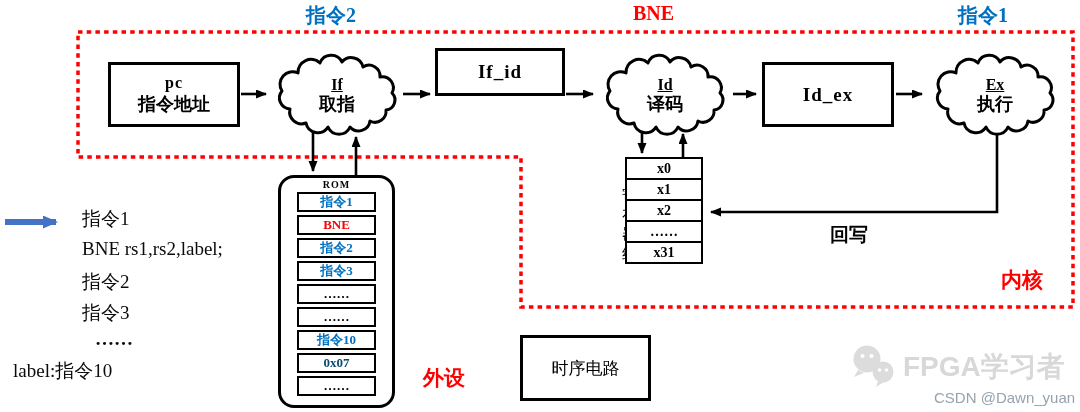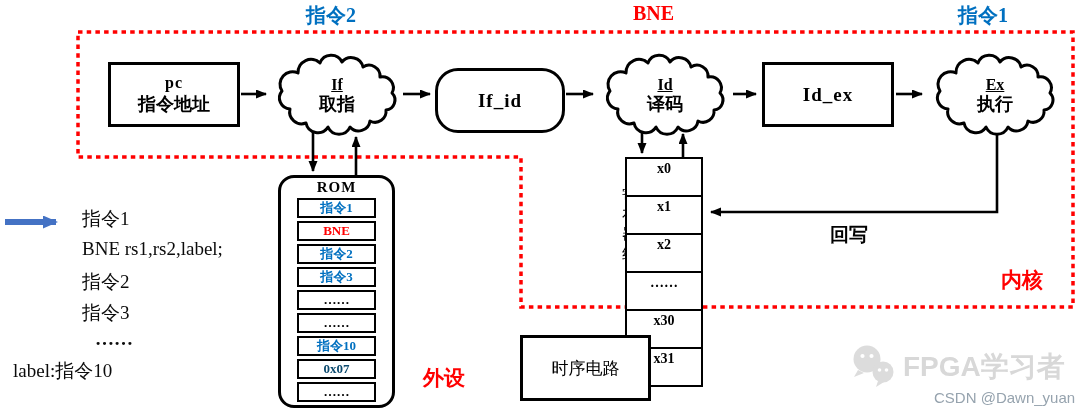--- a/index.html
+++ b/index.html
@@ -17,27 +17,27 @@
   
   .cloud{position:absolute;z-index:2;}
   .cloud svg{position:absolute;left:0;top:0;width:100%;height:100%;}
   .cloud .ctext{position:absolute;inset:0;display:flex;flex-direction:column;align-items:center;
         justify-content:center;font-weight:bold;text-align:center;line-height:1.2;z-index:3;}
   .cloud .l1{font-size:16px;text-decoration:underline;}
   .cloud .l2{font-size:18px;}
   
   #rom{position:absolute;left:278px;top:175px;width:117px;height:233px;box-sizing:border-box;
        border:3px solid #000;border-radius:16px;background:#fff;z-index:2;}
-  #rom .romtitle{text-align:center;font-size:15px;font-weight:bold;margin-top:1px;letter-spacing:1px;}
+  #rom .romtitle{text-align:center;font-size:10px;font-weight:bold;margin-top:1px;letter-spacing:1px;}
   #rom .romrows{margin:2px auto 0 auto;width:79px;}
   .rom-row{box-sizing:border-box;height:20px;border:2px solid #000;margin-bottom:3px;background:#fff;
        text-align:center;font-size:13px;font-weight:bold;line-height:15px;}
   
   #regs{position:absolute;left:625px;top:157px;width:78px;z-index:2;}
-  .rrow{box-sizing:border-box;height:40px;border:2px solid #000;margin-top:-2px;background:#fff;
+  .rrow{box-sizing:border-box;height:23px;border:2px solid #000;margin-top:-2px;background:#fff;
        text-align:center;font-size:14px;font-weight:600;line-height:20px;}
   .rrow:first-child{margin-top:0;}
   #reglabel{position:absolute;left:597px;top:186px;width:17px;font-size:15px;line-height:19.5px;
        word-break:break-all;text-align:center;z-index:2;margin-left:24px;}
   
   .lab{position:absolute;font-weight:bold;z-index:3;white-space:nowrap;}
   .lab.top{font-size:20px;}
   .lab.zone{font-size:21px;text-align:center;}
   #writeback{position:absolute;left:830px;top:222px;font-size:19px;font-weight:600;z-index:3;}
   
@@ -112,21 +112,21 @@
   <div class="cloud" style="left:270px;top:52px;width:134px;height:86px;">
     <svg viewBox="0 0 134 84">
         <use href="#cloudshape"></use>
       </svg>
     <div class="ctext">
       <div class="l1">If</div>
       <div class="l2">取指</div>
     </div>
   </div>
 
-  <div class="pbox" style="left:435px;top:68px;width:130px;height:65px;border-radius:23px;">
+  <div class="pbox" style="left:435px;top:48px;width:130px;height:48px;">
     <div class="single">If_id</div>
   </div>
 
   <div class="cloud" style="left:598px;top:52px;width:134px;height:86px;">
     <svg viewBox="0 0 134 84">
         <use href="#cloudshape"></use>
       </svg>
     <div class="ctext">
       <div class="l1">Id</div>
       <div class="l2">译码</div>
@@ -161,21 +161,20 @@
       <div class="rom-row" style="color: rgb(0, 0, 0);">……</div>
     </div>
   </div>
 
   <div id="reglabel">寄存器组</div>
   <div id="regs">
     <div class="rrow">x0</div>
     <div class="rrow">x1</div>
     <div class="rrow">x2</div>
     <div class="rrow">……</div>
-    <div class="rrow">x30</div>
     <div class="rrow">x31</div>
   </div>
 
   <div id="writeback">回写</div>
 
   <div class="lab zone" style="left: 1001px; top: 266px; color: rgb(255, 0, 0);">内核</div>
   <div class="lab zone" style="left: 423px; top: 364px; color: rgb(255, 0, 0);">外设</div>
 
   <div class="prog" style="left:82px;top:206px;">指令1</div>
   <div class="prog" style="left:82px;top:238px;">BNE rs1,rs2,label;</div>

